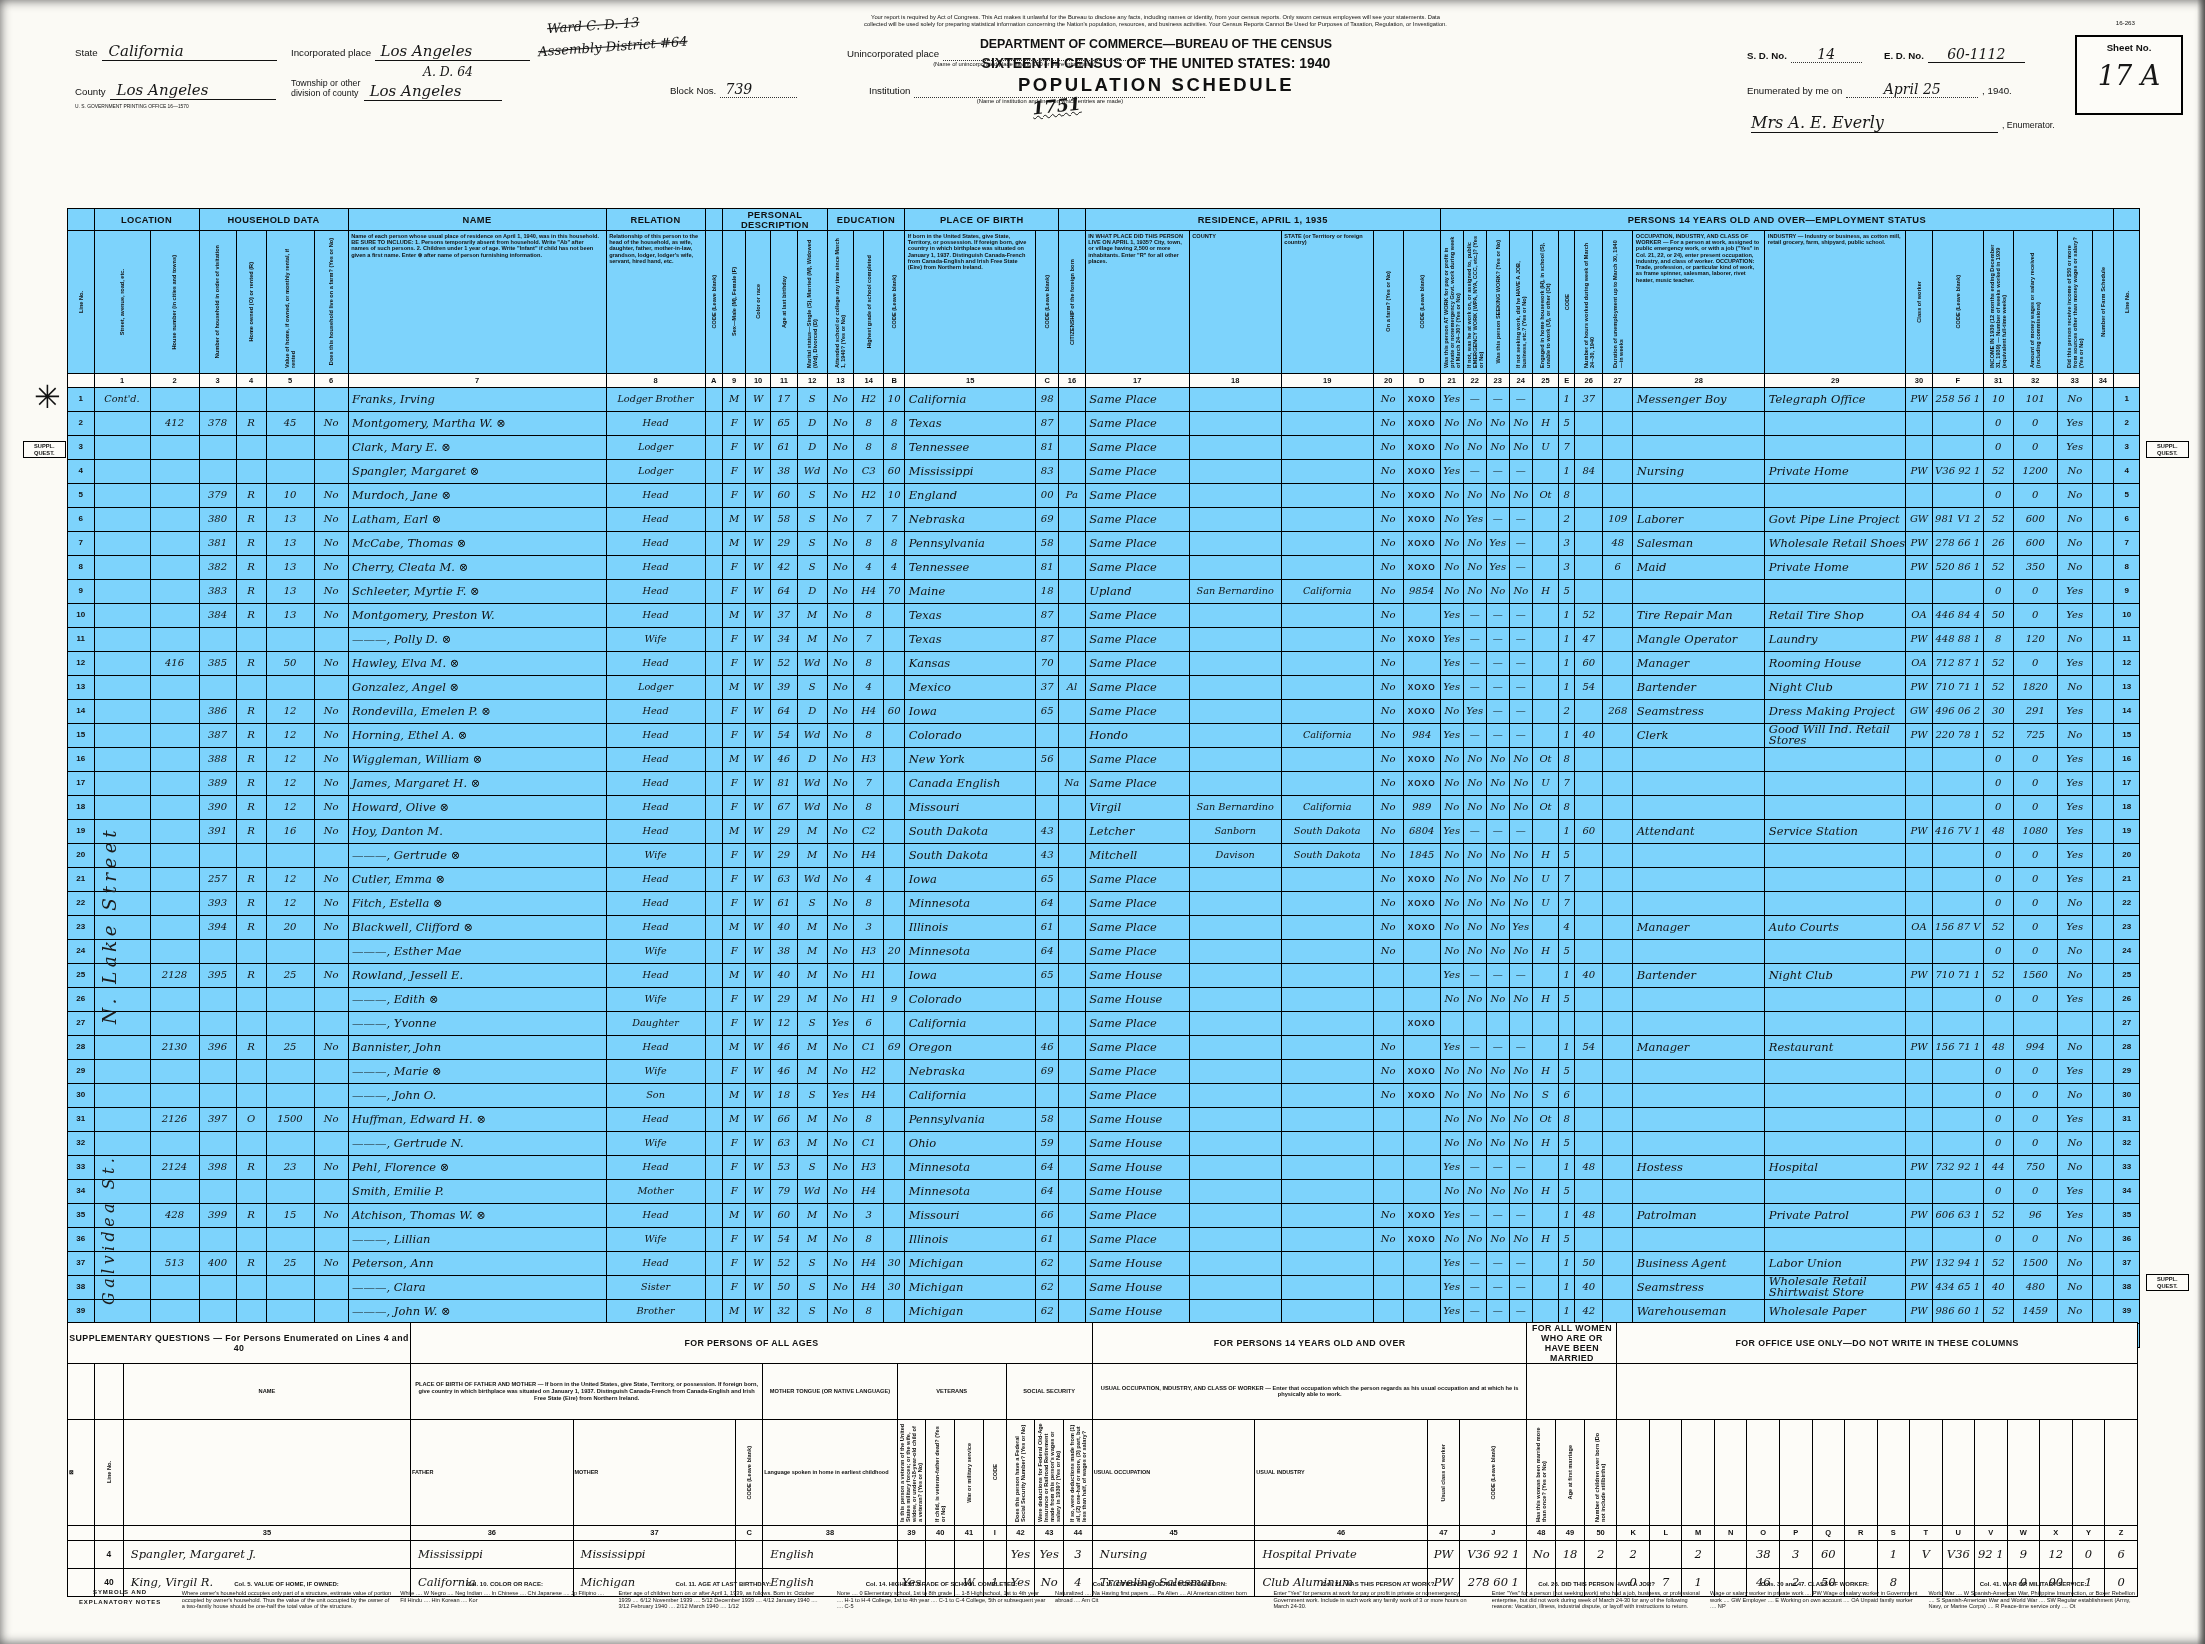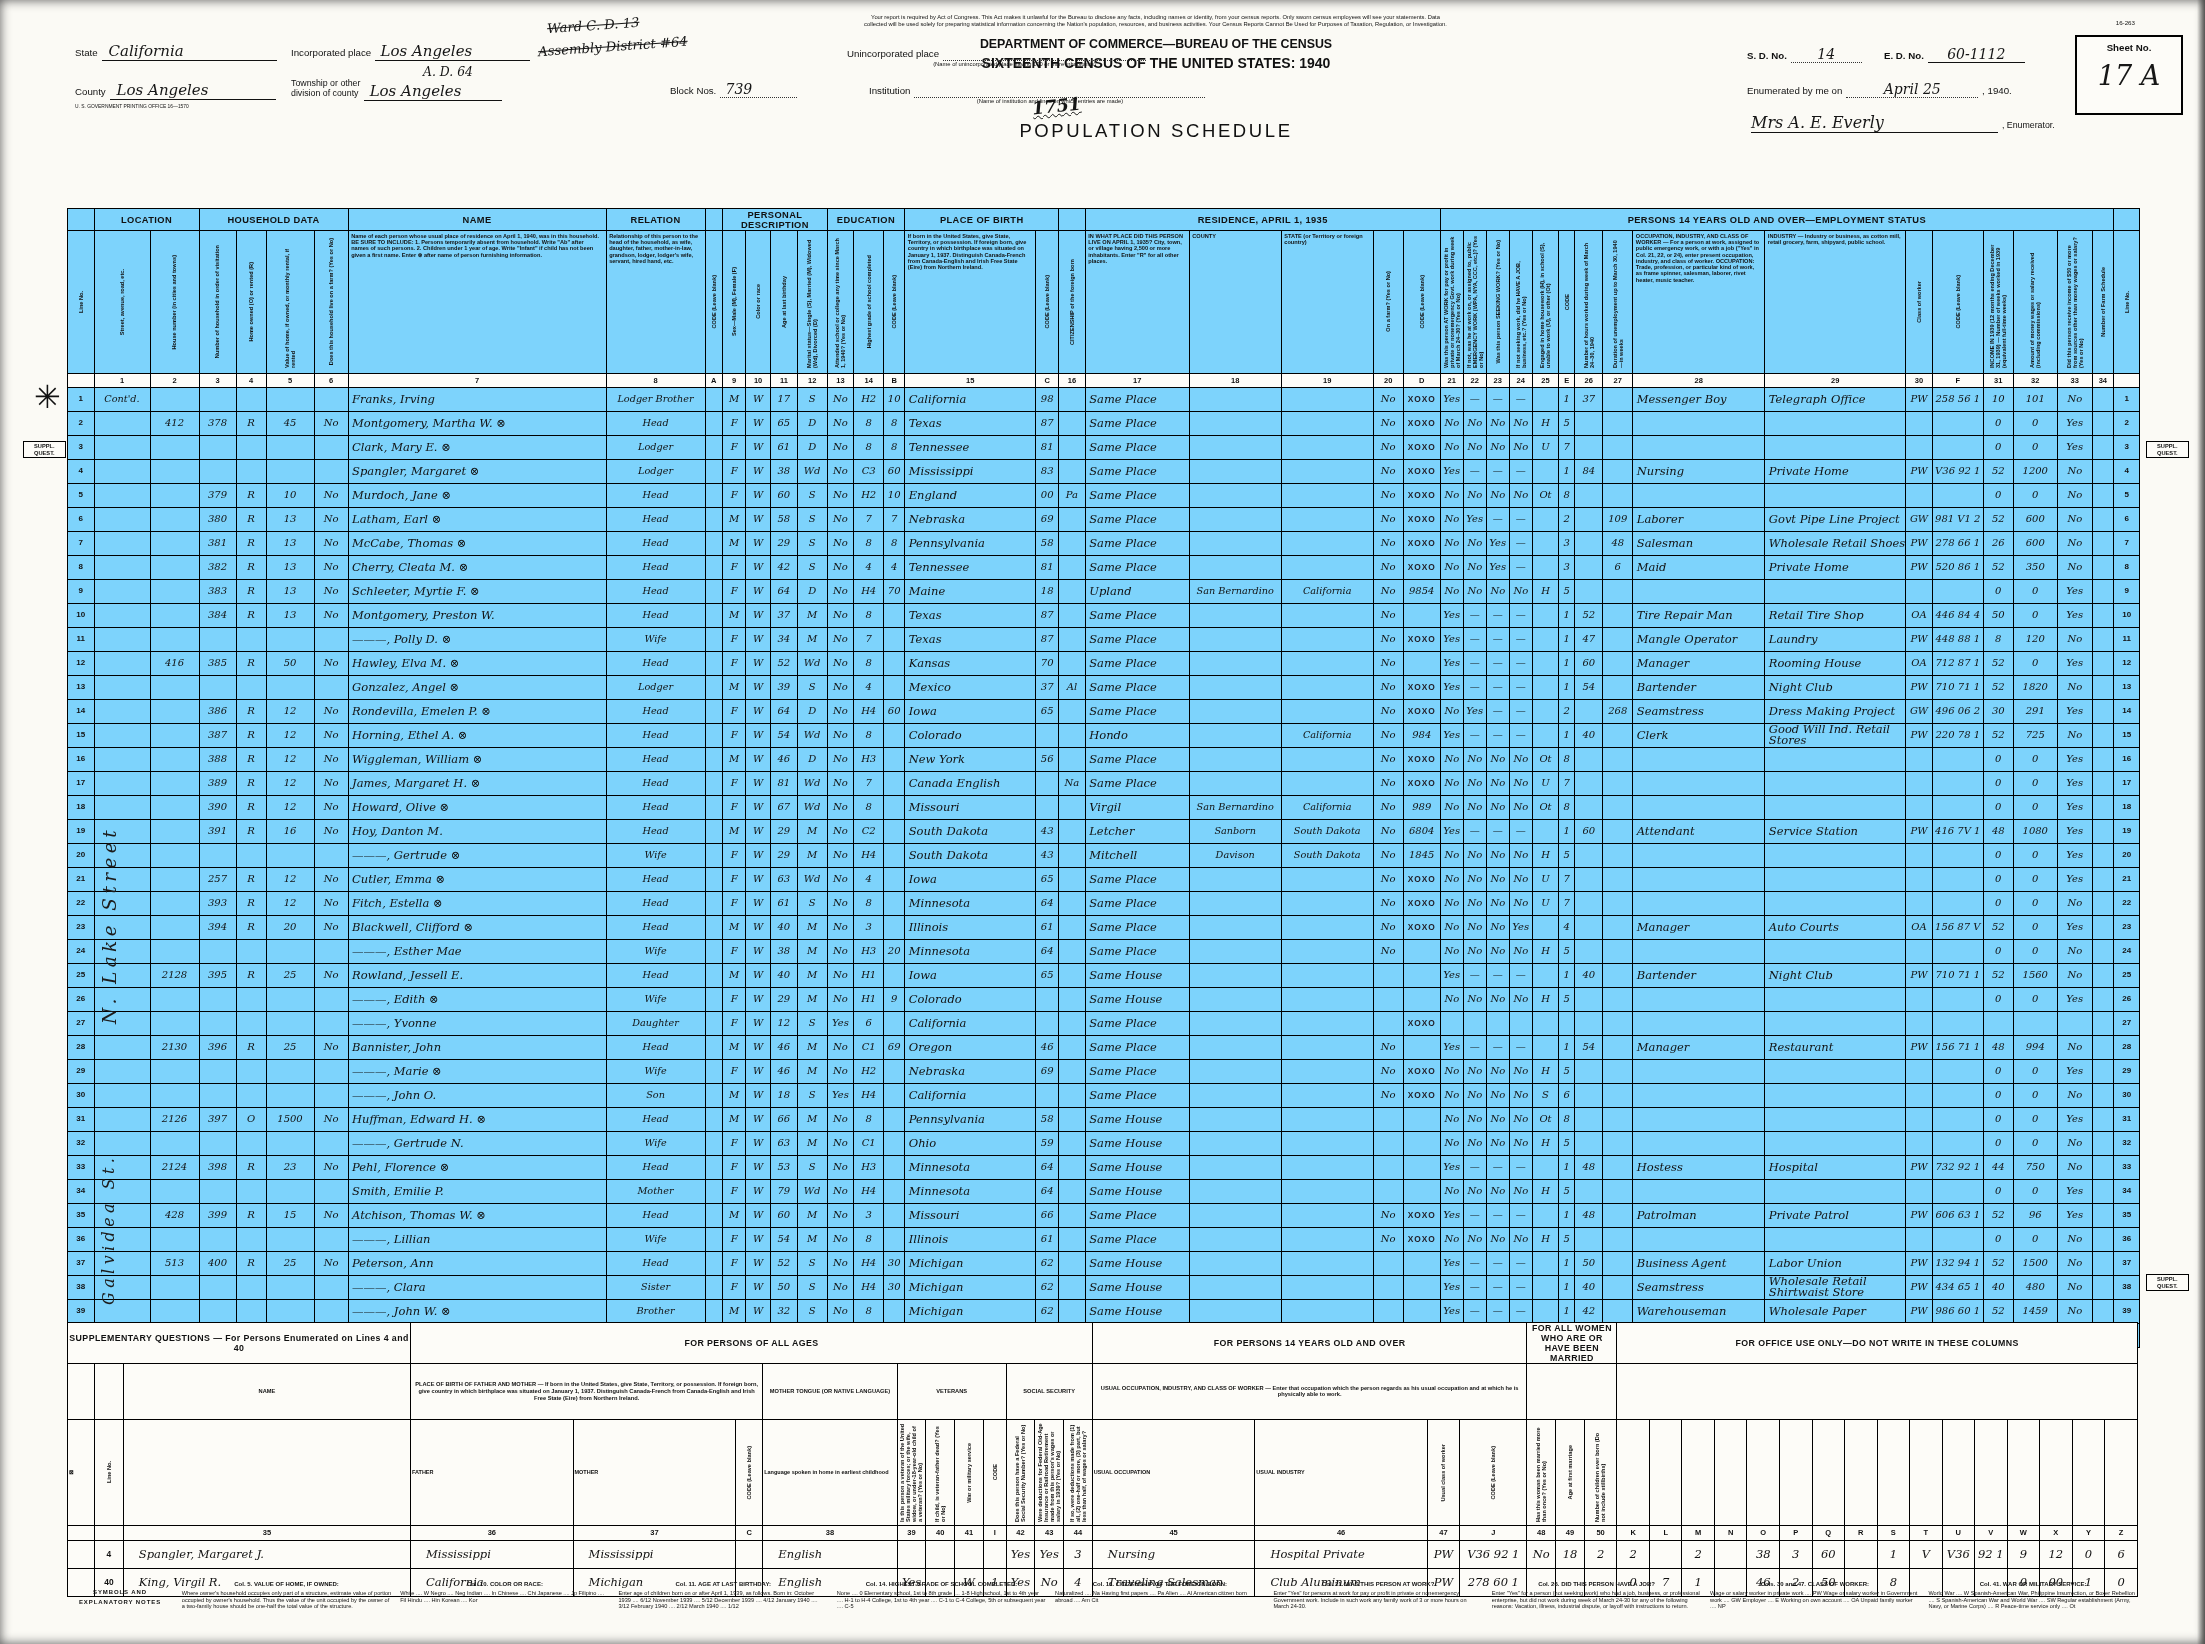--- a/index.html
+++ b/index.html
@@ -38,21 +38,21 @@
 
   
   table.supp{border-collapse:collapse;table-layout:fixed;border:1.8px solid #000;background:#fdfcf8;}
   table.supp th,table.supp td{border:0.9px solid #000;padding:0;overflow:hidden;}
   table.supp tr.tier0 th{height:21px;font-size:8.8px;font-weight:bold;}
   table.supp tr.tier1 th{height:51px;font-size:5.7px;font-weight:bold;padding:1.8px;line-height:1.15;}
   table.supp tr.labels th{height:104px;font-size:5.5px;font-weight:bold;vertical-align:middle;padding:0.9px;}
   table.supp .rot{max-height:99px;}
   table.supp tr.nums th{height:13.2px;font-size:7.5px;font-weight:bold;}
   table.supp tbody td{height:27px;font-size:11.5px;text-align:center;font-family:"DejaVu Serif",serif;font-style:italic;}
-  table.supp tbody td.hwl{text-align:left;padding-left:15px;}
+  table.supp tbody td.hwl{text-align:left;padding-left:7px;}
   table.supp tbody td.ln{font-size:8.4px;font-weight:bold;font-family:"Liberation Sans";font-style:normal;}
 
   
   .footnotes{display:flex;gap:8.8px;}
   .note{flex:1;font-size:5.6px;line-height:1.2;}
   .note .nt{font-weight:bold;font-size:6px;text-align:center;margin-bottom:1.8px;}
   .note0{flex:0 0 106px;font-weight:bold;font-size:8px;text-align:center;letter-spacing:0.9px;line-height:1.6;padding-top:7px;}
 
   .vstreet{writing-mode:vertical-rl;transform:rotate(180deg);font-size:18.5px;letter-spacing:4.4px;color:#1c1c1c;}
   .marginmark{font-size:5.7px;font-weight:bold;text-align:center;line-height:1.2;border:0.9px solid #000;padding:0.9px 1.8px;background:#fdfcf8;}
@@ -63,21 +63,21 @@
 <div class="page">
 
   <div class="abs printed tiny ctr" style="left:776px;top:14px;width:759px;">
     <span>Your report is required by Act of Congress. This Act makes it unlawful for the Bureau to disclose any facts, including names or identity, from your census reports. Only sworn census employees will see your statements. Data</span><br>
     <span>collected will be used solely for preparing statistical information concerning the Nation's population, resources, and business activities. Your Census Reports Cannot Be Used for Purposes of Taxation, Regulation, or Investigation.</span>
   </div>
   <div class="abs printed" style="right:71px;top:19.4px;font-size:6.2px;">16-263</div>
 
   <div class="abs printed ctr" style="left:768px;top:37px;width:776px;font-weight:bold;font-size:12.4px;">DEPARTMENT OF COMMERCE—BUREAU OF THE CENSUS</div>
   <div class="abs printed ctr" style="left:768px;top:55px;width:776px;font-weight:bold;font-size:14px;">SIXTEENTH CENSUS OF THE UNITED STATES: 1940</div>
-  <div class="abs printed ctr" style="left:768px;top:74px;width:776px;font-weight:normal;font-size:18.5px;letter-spacing:2.6px;margin-top:46px;">POPULATION SCHEDULE</div>
+  <div class="abs printed ctr" style="left:768px;top:74px;width:776px;font-weight:bold;font-size:18.5px;letter-spacing:2.6px;">POPULATION SCHEDULE</div>
   <div class="abs hw" style="left:1032px;top:95px;font-size:17.6px;font-weight:bold;transform:rotate(-6deg);text-decoration:underline wavy 0.9px;">1751</div>
 
   <div class="abs" style="left:75px;top:42px;">
     <span class="printed lbl">State</span>
     <span class="hw fieldline" style="width:168px;font-size:15px;padding-left:7px;">California</span>
   </div>
   <div class="abs" style="left:75px;top:81px;">
     <span class="printed lbl">County</span>
     <span class="hw fieldline" style="width:159px;font-size:15px;padding-left:7px;">Los Angeles</span>
   </div>

